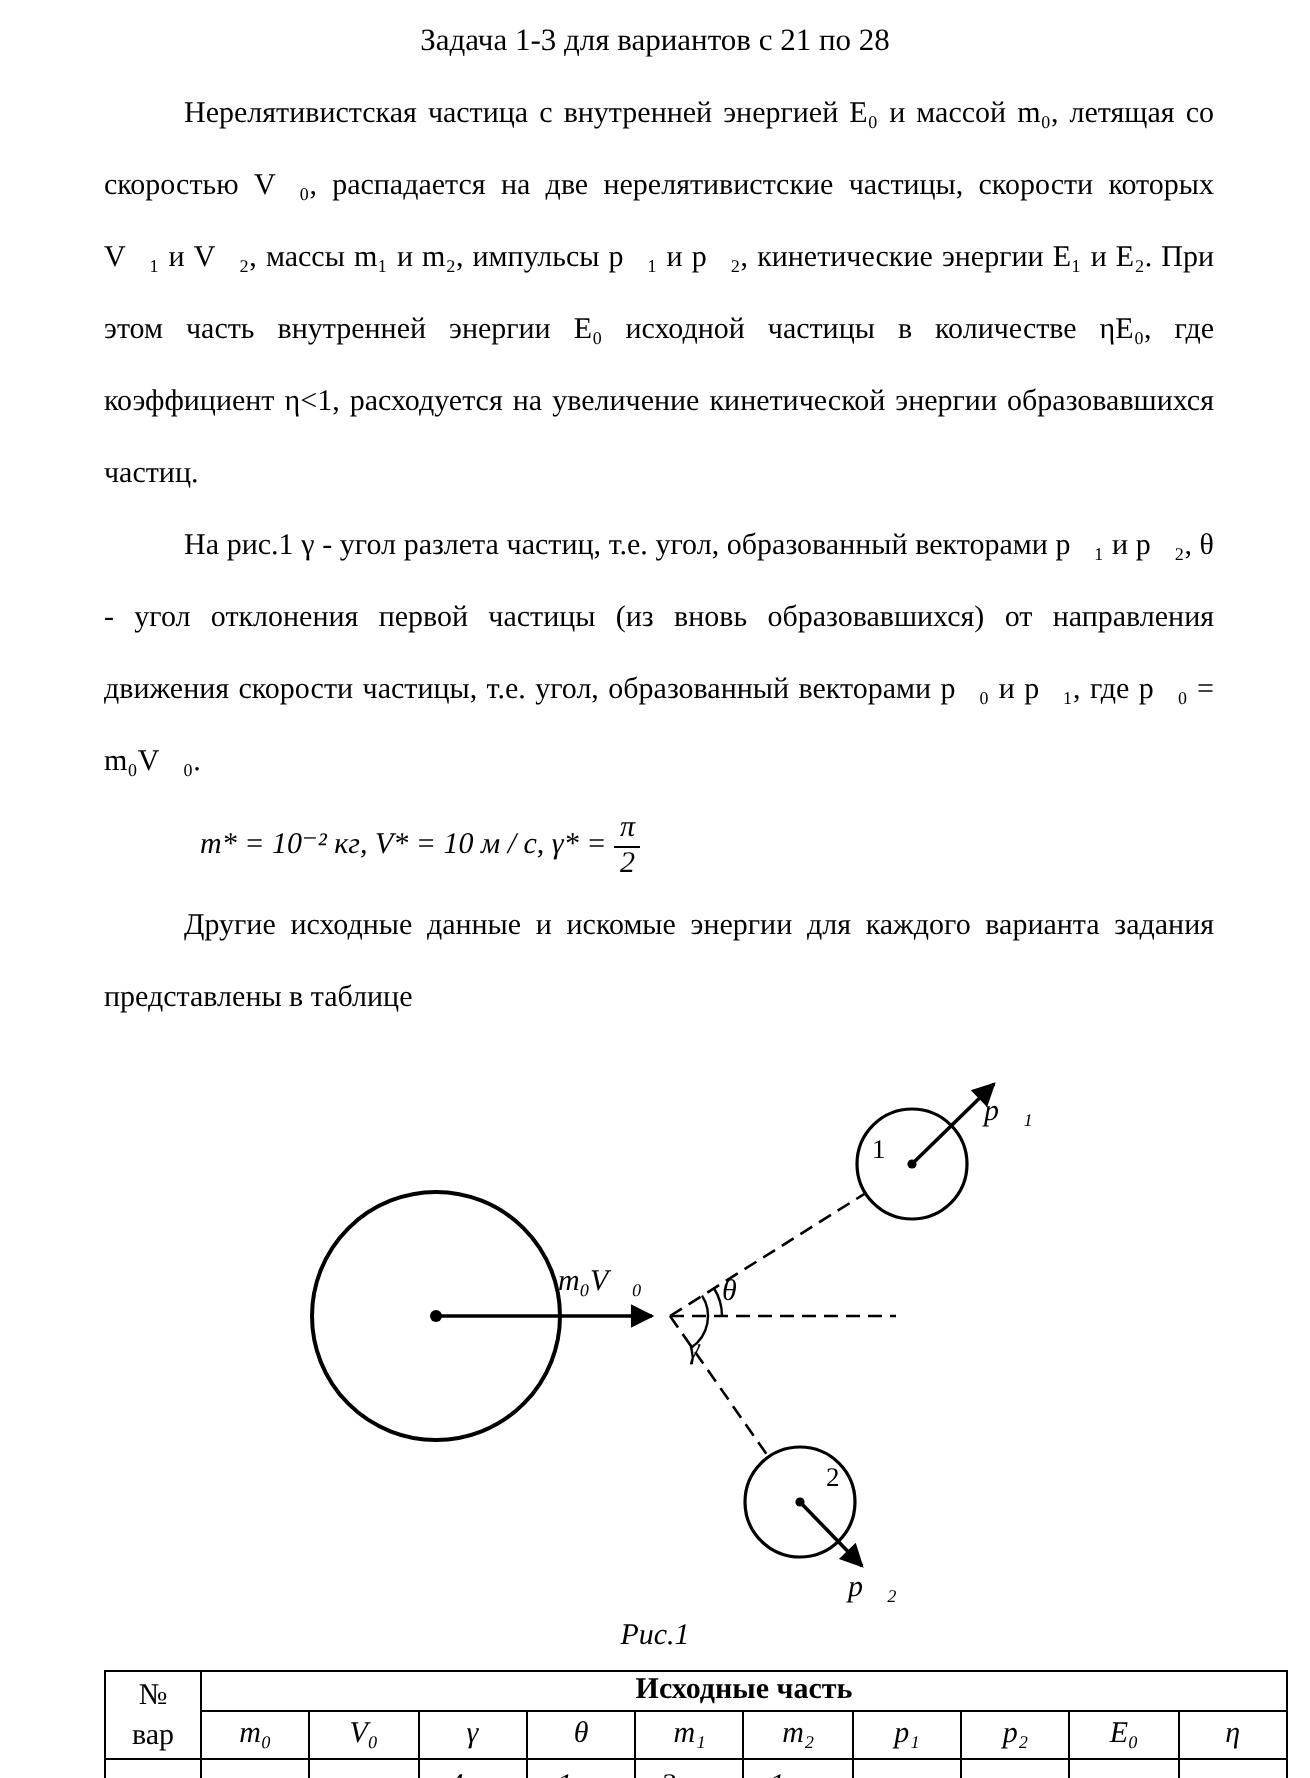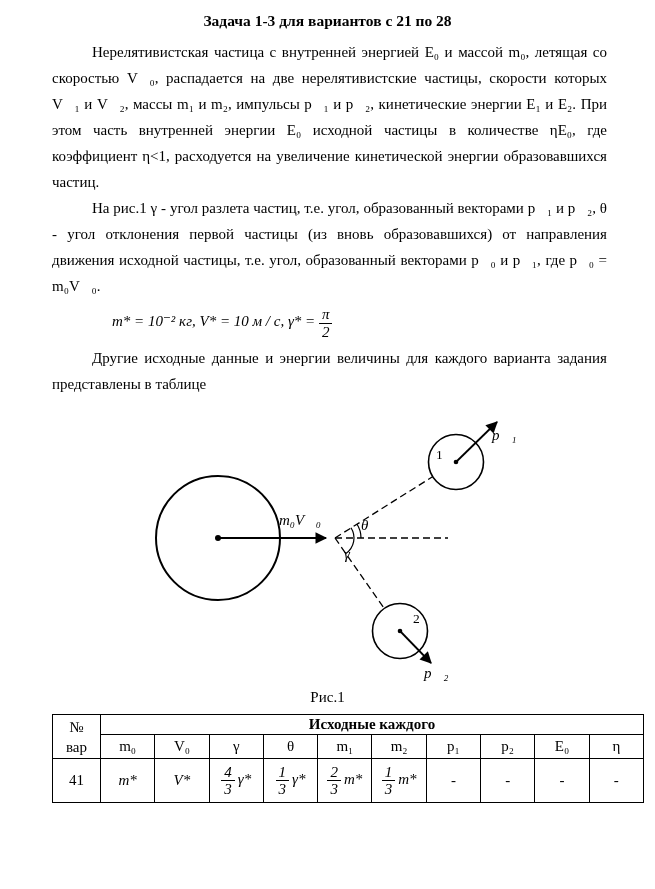--- a/index.html
+++ b/index.html
@@ -6,83 +6,83 @@
   html, body { margin: 0; padding: 0; background: #ffffff; }
   body {
     width: 655px;
     min-height: 889px;
     font-family: "Liberation Serif", "DejaVu Serif", serif;
     color: #000;
     font-size: 15px;
     overflow: hidden;
   }
   .title {
-    font-weight: 700;
+    font-weight: 400;
     text-align: center;
     font-size: 15.5px;
     margin: 12px 0 9px 0;
   }
   .textblock { margin: 0 48px 0 52px; }
   .para {
     margin: 0;
     text-align: justify;
     text-indent: 40px;
-    line-height: 26px;
+    line-height: 36px;
   }
   .formula-line {
-    margin: 7px 0 5px 60px;
+    margin: 7px 0 5px 48px;
     font-style: italic;
     line-height: 24px;
   }
   .frac {
     display: inline-block;
     vertical-align: middle;
     text-align: center;
     line-height: 1.1;
     font-style: italic;
   }
   .frac .fnum { display: block; border-bottom: 1px solid #000; padding: 0 3px; }
   .frac .fden { display: block; }
   .fsuffix { font-style: italic; margin-left: 3px; }
   .figure-wrap { margin-top: 4px; }
   svg text { font-family: "Liberation Serif", "DejaVu Serif", serif; }
   .lbl-italic { font-style: italic; font-size: 15px; }
   .lbl-num { font-size: 13.5px; }
-  .caption { text-align: center; margin: 2px 0 8px 0; font-size: 15px; }
+  .caption { text-align: center; margin: 2px 0 8px 0; font-size: 15px; font-style: italic; }
   table.data {
     border-collapse: collapse;
     margin-left: 52px;
     width: 592px;
     table-layout: fixed;
   }
   table.data td {
     border: 1px solid #000;
     text-align: center;
     vertical-align: middle;
     padding: 1px 2px;
     font-size: 15px;
   }
   .no-cell div { line-height: 20px; }
   .hdr-main { font-weight: 700; }
-  .sym { height: 24px; }
+  .sym { font-style: italic; height: 24px; }
   .vals td { height: 44px; }
   .italic { font-style: italic; }
 </style>
 </head>
 <body>
 
 <div class="page">
 
   <h1 class="title">Задача 1-3 для вариантов с 21 по 28</h1>
 
   <div class="textblock">
     <p class="para">Нерелятивистская частица с внутренней энергией E₀ и массой m₀, летящая со скоростью V⃗₀, распадается на две нерелятивистские частицы, скорости которых V⃗₁ и V⃗₂, массы m₁ и m₂, импульсы p⃗₁ и p⃗₂, кинетические энергии E₁ и E₂. При этом часть внутренней энергии E₀ исходной частицы в количестве ηE₀, где коэффициент η&lt;1, расходуется на увеличение кинетической энергии образовавшихся частиц.</p>
-    <p class="para">На рис.1 γ - угол разлета частиц, т.е. угол, образованный векторами p⃗₁ и p⃗₂, θ - угол отклонения первой частицы (из вновь образовавшихся) от направления движения исходной частицы, т.е. угол, образованный векторами p⃗₀ и p⃗₁, где p⃗₀ = m₀V⃗₀.</p>
+    <p class="para">На рис.1 γ - угол разлета частиц, т.е. угол, образованный векторами p⃗₁ и p⃗₂, θ - угол отклонения первой частицы (из вновь образовавшихся) от направления движения скорости частицы, т.е. угол, образованный векторами p⃗₀ и p⃗₁, где p⃗₀ = m₀V⃗₀.</p>
     <div class="formula-line"><span>m* = 10⁻² кг, V* = 10 м / с, γ* = </span><span class="frac"><span class="fnum">π</span><span class="fden">2</span></span></div>
-    <p class="para">Другие исходные данные и энергии величины для каждого варианта задания представлены в таблице</p>
+    <p class="para">Другие исходные данные и искомые энергии для каждого варианта задания представлены в таблице</p>
   </div>
 
   <div class="figure-wrap">
     <svg width="655" height="282" viewBox="0 0 655 282">
       <defs>
         <marker id="ah" viewBox="0 0 10 10" refX="9" refY="5" markerWidth="8" markerHeight="6.5" orient="auto-start-reverse">
           <path d="M0 0 L10 5 L0 10 z" fill="#000"></path>
         </marker>
       </defs>
       <g stroke="#000" fill="none">
@@ -130,21 +130,21 @@
         <col>
         <col>
         <col>
     </colgroup>
     <tbody>
       <tr>
         <td rowspan="2" class="no-cell">
           <div>№</div>
           <div>вар</div>
         </td>
-        <td colspan="10" class="hdr-main">Исходные каждого</td>
+        <td colspan="10" class="hdr-main">Исходные часть</td>
       </tr>
       <tr>
         <td class="sym">m₀</td>
         <td class="sym">V₀</td>
         <td class="sym">γ</td>
         <td class="sym">θ</td>
         <td class="sym">m₁</td>
         <td class="sym">m₂</td>
         <td class="sym">p₁</td>
         <td class="sym">p₂</td>

